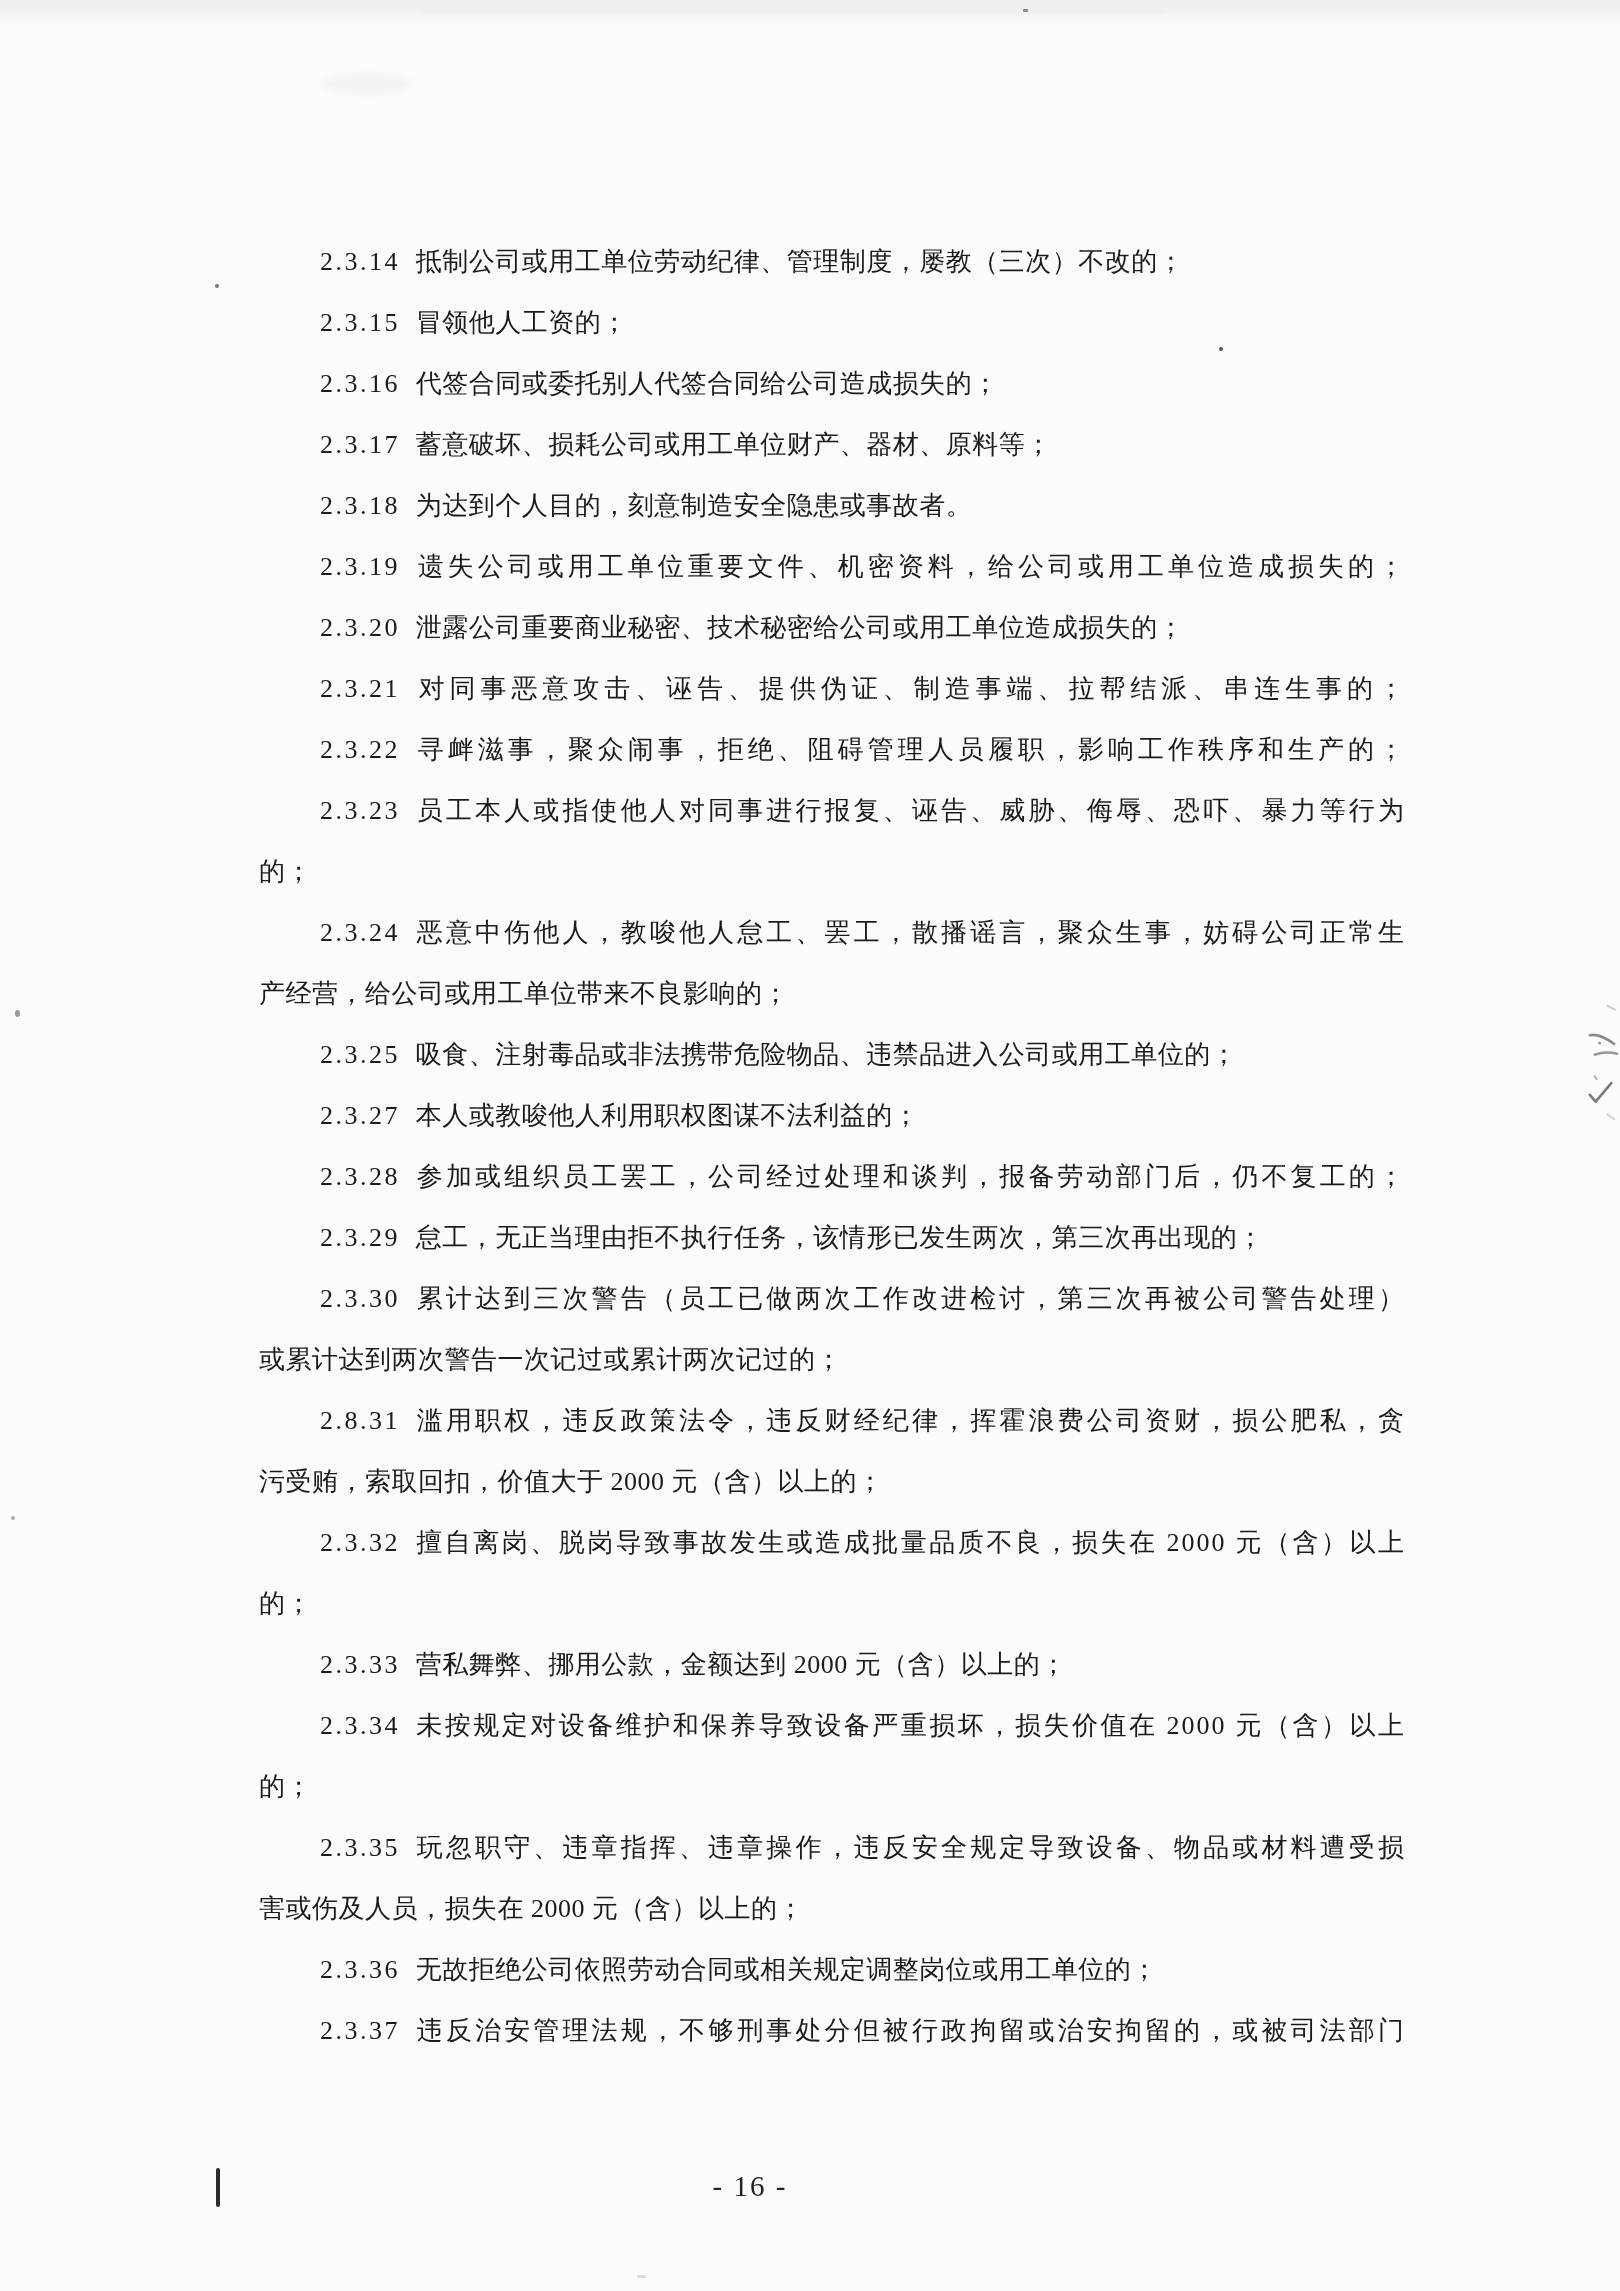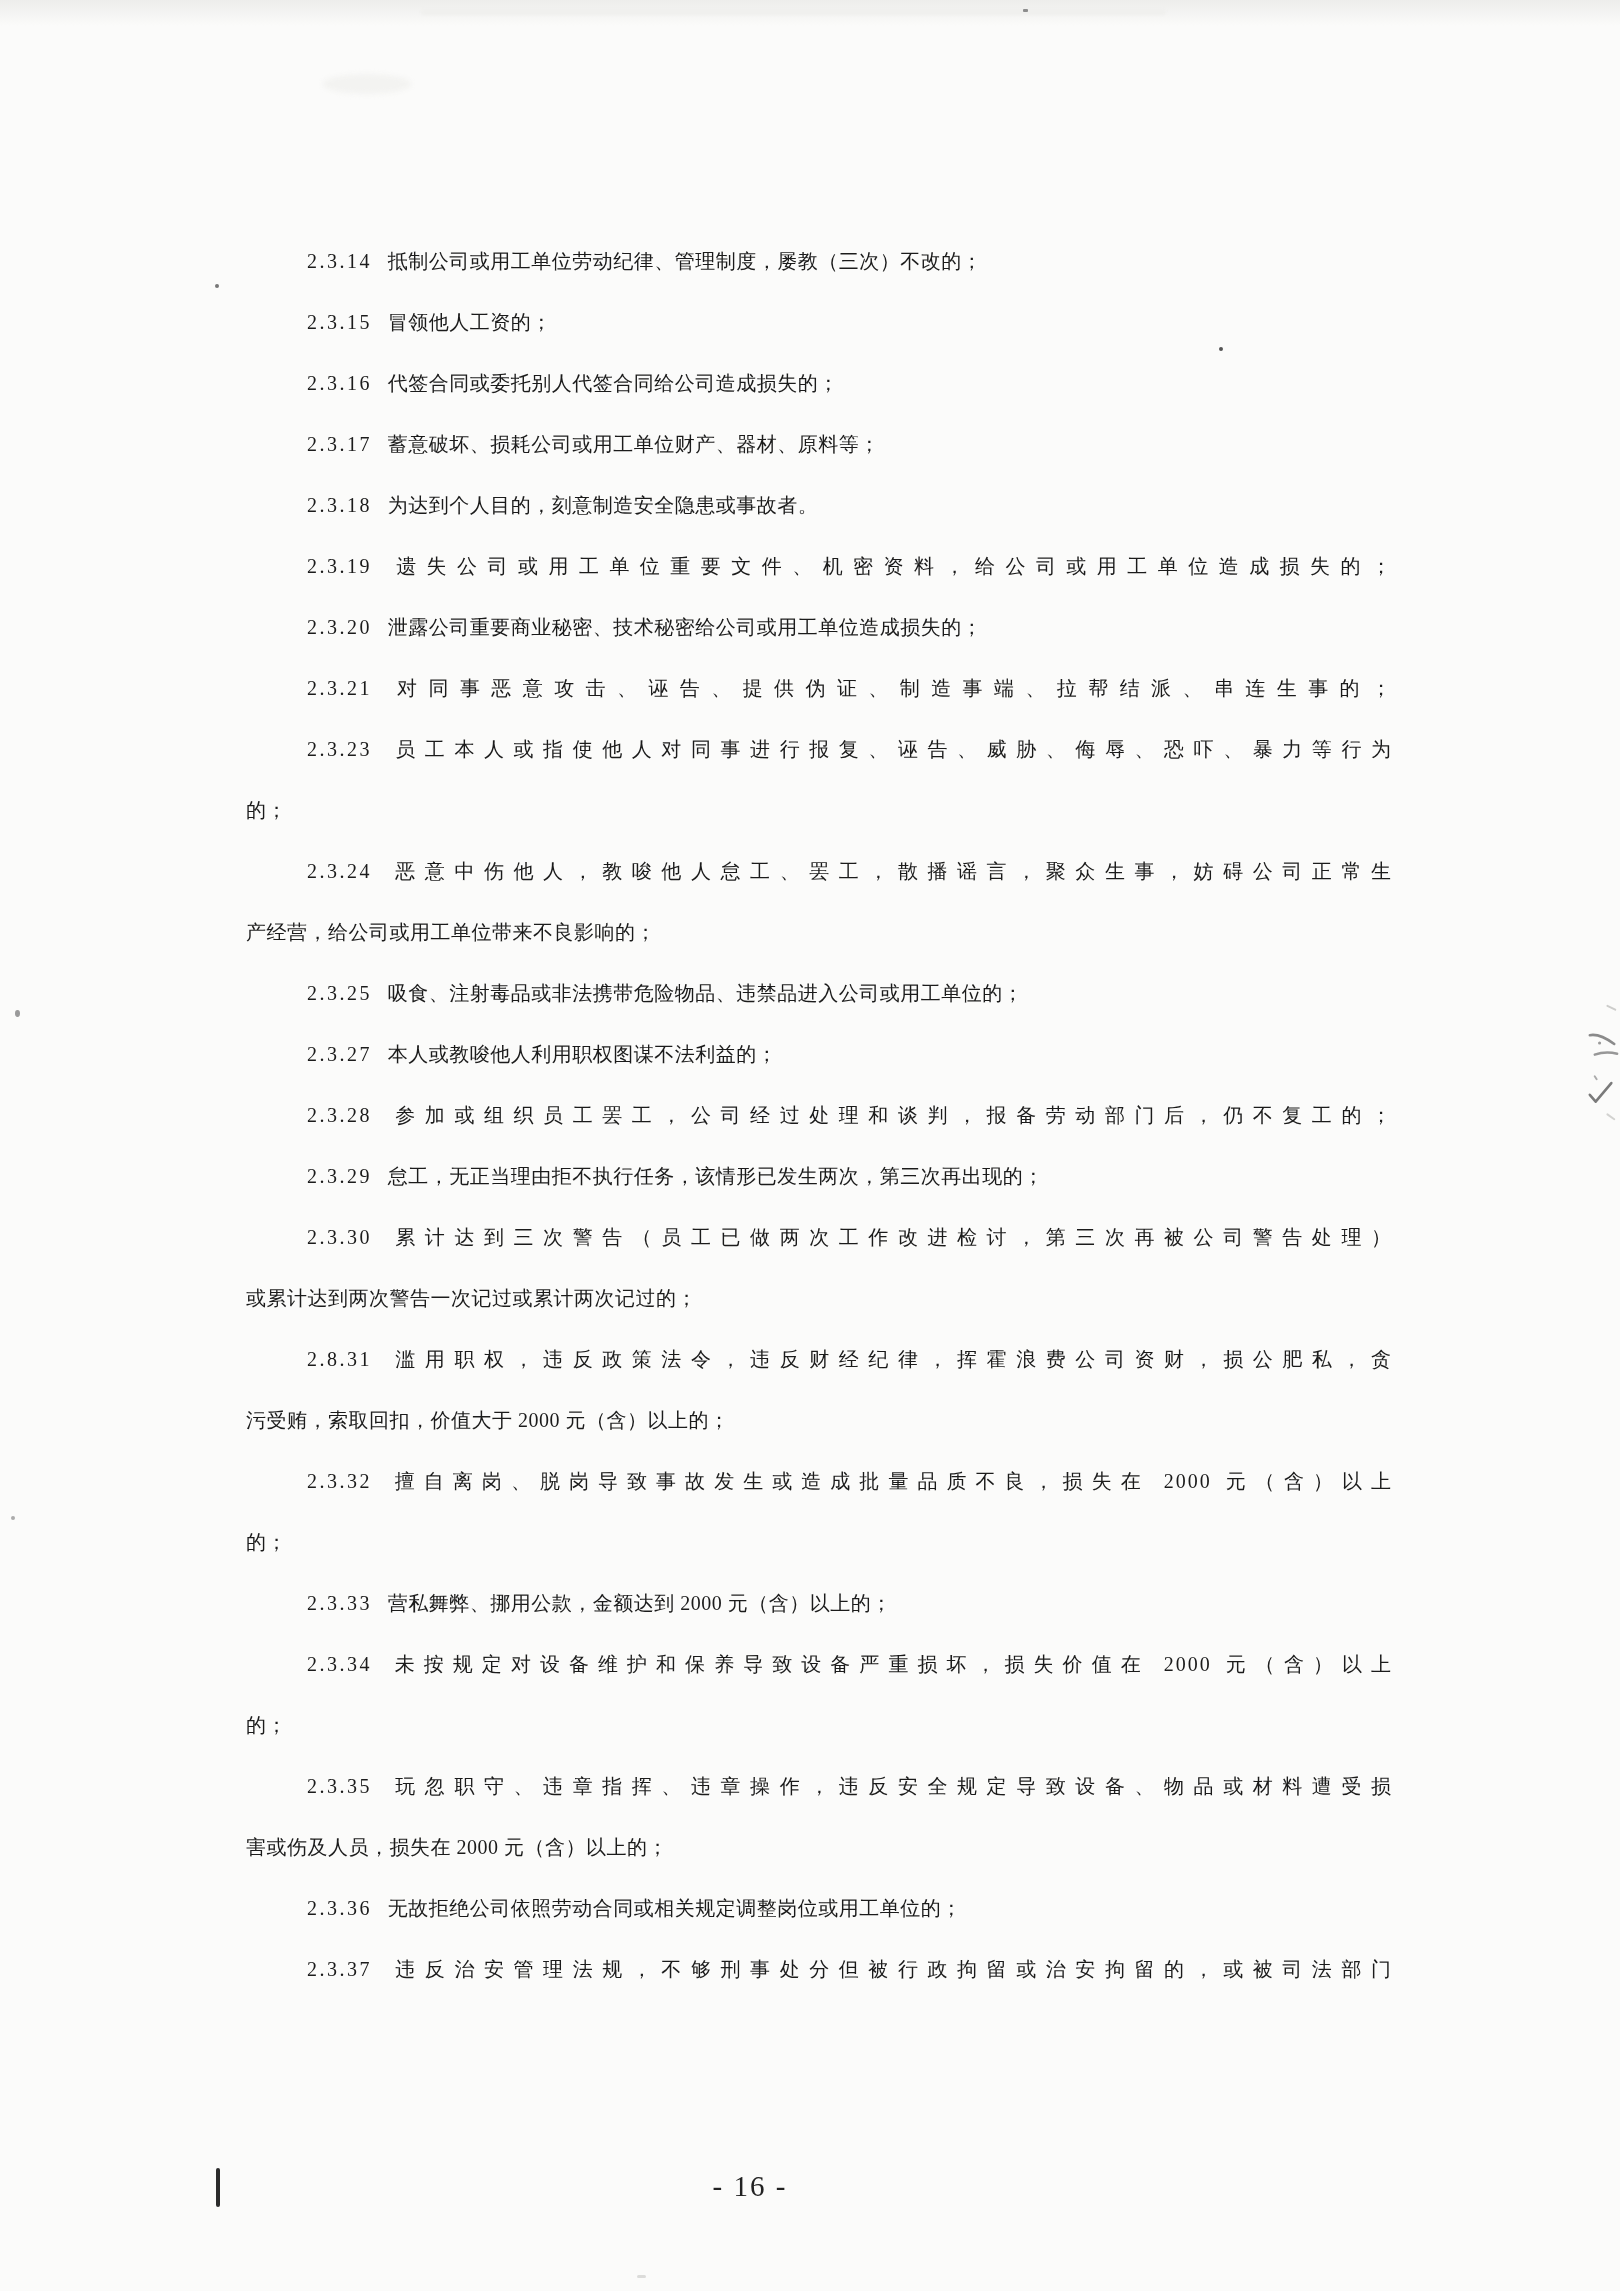--- a/index.html
+++ b/index.html
@@ -19,22 +19,22 @@
   .scan-streak{
     position:absolute;left:421px;top:7.8px;width:745px;height:6.9px;
     background:#f0f0ee;border-radius:3.9px;filter:blur(1px);
   }
   .smudge{
     position:absolute;left:323px;top:74px;width:88px;height:19.6px;
     background:#f3f3f1;border-radius:50%;filter:blur(2.9px);
   }
   .text-block{
     position:absolute;
-    left:246px;top:231px;width:1147px;
-    font-size:20px;line-height:61px;
+    left:259px;top:231px;width:1147px;
+    font-size:26px;line-height:61px;
     letter-spacing:0.5px;
     white-space:nowrap;
   }
   .line{height:61px;}
   .line.indent{text-indent:61px;}
   .line.full{
     white-space:normal;
     text-align:justify;
     text-align-last:justify;
     letter-spacing:2px;
@@ -69,20 +69,21 @@
 
   <div class="text-block">
       <div class="line indent"><span class="num">2.3.14</span><span class="txt">抵制公司或用工单位劳动纪律、管理制度，屡教（三次）不改的；</span></div>
       <div class="line indent"><span class="num">2.3.15</span><span class="txt">冒领他人工资的；</span></div>
       <div class="line indent"><span class="num">2.3.16</span><span class="txt">代签合同或委托别人代签合同给公司造成损失的；</span></div>
       <div class="line indent"><span class="num">2.3.17</span><span class="txt">蓄意破坏、损耗公司或用工单位财产、器材、原料等；</span></div>
       <div class="line indent"><span class="num">2.3.18</span><span class="txt">为达到个人目的，刻意制造安全隐患或事故者。</span></div>
       <div class="line indent full"><span class="num">2.3.19</span><span class="txt">遗失公司或用工单位重要文件、机密资料，给公司或用工单位造成损失的；</span></div>
       <div class="line indent"><span class="num">2.3.20</span><span class="txt">泄露公司重要商业秘密、技术秘密给公司或用工单位造成损失的；</span></div>
       <div class="line indent full"><span class="num">2.3.21</span><span class="txt">对同事恶意攻击、诬告、提供伪证、制造事端、拉帮结派、串连生事的；</span></div>
+      <div class="line indent full"><span class="num">2.3.22</span><span class="txt">寻衅滋事，聚众闹事，拒绝、阻碍管理人员履职，影响工作秩序和生产的；</span></div>
       <div class="line indent full"><span class="num">2.3.23</span><span class="txt">员工本人或指使他人对同事进行报复、诬告、威胁、侮辱、恐吓、暴力等行为</span></div>
       <div class="line"><span class="txt">的；</span></div>
       <div class="line indent full"><span class="num">2.3.24</span><span class="txt">恶意中伤他人，教唆他人怠工、罢工，散播谣言，聚众生事，妨碍公司正常生</span></div>
       <div class="line"><span class="txt">产经营，给公司或用工单位带来不良影响的；</span></div>
       <div class="line indent"><span class="num">2.3.25</span><span class="txt">吸食、注射毒品或非法携带危险物品、违禁品进入公司或用工单位的；</span></div>
       <div class="line indent"><span class="num">2.3.27</span><span class="txt">本人或教唆他人利用职权图谋不法利益的；</span></div>
       <div class="line indent full"><span class="num">2.3.28</span><span class="txt">参加或组织员工罢工，公司经过处理和谈判，报备劳动部门后，仍不复工的；</span></div>
       <div class="line indent"><span class="num">2.3.29</span><span class="txt">怠工，无正当理由拒不执行任务，该情形已发生两次，第三次再出现的；</span></div>
       <div class="line indent full"><span class="num">2.3.30</span><span class="txt">累计达到三次警告（员工已做两次工作改进检讨，第三次再被公司警告处理）</span></div>
       <div class="line"><span class="txt">或累计达到两次警告一次记过或累计两次记过的；</span></div>

